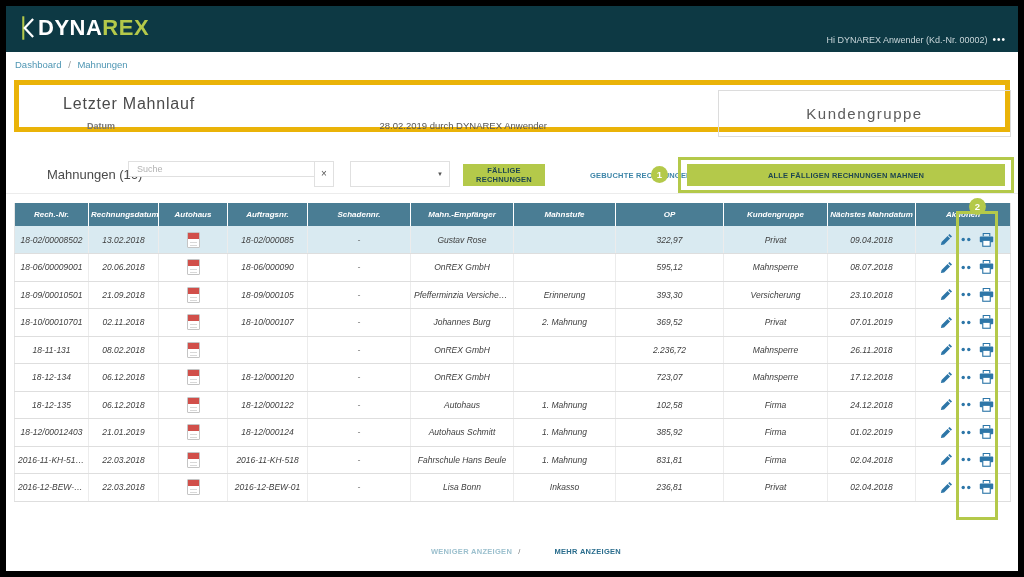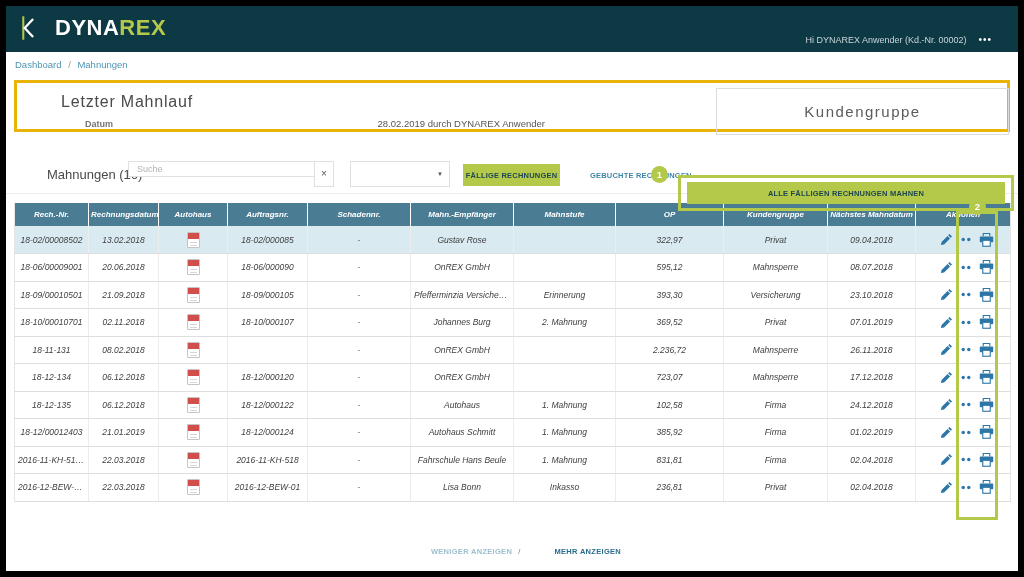--- a/index.html
+++ b/index.html
@@ -4,55 +4,55 @@
 <style>
   * { margin:0; padding:0; box-sizing:border-box; }
   body {
     width:1024px; height:577px; background:#000; position:relative;
     font-family:"Liberation Sans", sans-serif; overflow:hidden;
   }
   .screen { position:absolute; inset:6px; background:#fff; overflow:hidden; }
 
   
   .topbar { position:absolute; top:0; left:0; right:0; height:46px; background:#0d3944; }
-  .logo { position:absolute; left:14px; top:9px; display:flex; align-items:center; gap:20px; }
+  .logo { position:absolute; left:14px; top:9px; display:flex; align-items:center; gap:3px; }
   .logo-text { font-size:22px; font-weight:bold; color:#fff; letter-spacing:.5px; }
   .logo-text .green { color:#b4c94a; }
-  .user { position:absolute; right:26px; bottom:7px; color:#c9d6da; font-size:9px; display:flex; align-items:center; gap:12px; cursor:pointer; }
+  .user { position:absolute; right:12px; bottom:7px; color:#c9d6da; font-size:9px; display:flex; align-items:center; gap:5px; cursor:pointer; }
   .user .dots { color:#fff; font-size:10px; letter-spacing:1px; }
 
   
   .breadcrumb { position:absolute; top:46px; left:0; right:0; height:26px; font-size:9.5px; padding:7px 0 0 9px; background:#fff; }
   .breadcrumb a { color:#4e96b3; text-decoration:none; cursor:pointer;text-align:right; }
   .breadcrumb .sep { color:#9a9a9a; margin:0 4px; }
 
   
-  .lastrun { position:absolute; top:74px; left:8px; right:8px; height:52px; border:3px solid #eab308; background:#fff; }
+  .lastrun { position:absolute; top:74px; left:8px; right:8px; height:52px; border:5px solid #eab308; background:#fff; }
   .lastrun h2 { margin:10px 0 0 44px; font-size:16px; font-weight:normal; color:#4a4a4a; letter-spacing:.8px; }
   .datum-row { margin:7px 0 0 44px; font-size:9px;padding-left:24px; }
   .datum-row .label { display:inline-block; width:290px; font-weight:bold; color:#757575; }
   .datum-row .value { color:#555; font-size:9.5px; }
   .status-box { position:absolute; top:5px; left:699px; width:293px; height:47px; border:1px solid #dcdcdc;
     display:flex; align-items:center; justify-content:center; font-size:15px; color:#5c5c5c; letter-spacing:1.5px; }
 
   
   .toolbar { position:absolute; top:150px; left:0; right:0; height:38px; border-bottom:1px solid #ececec; background:#fff; }
   .tb-title { position:absolute; left:41px; top:11px; font-size:13px; color:#4a4a4a; }
   .search { position:absolute; left:122px; top:5px; height:26px; display:flex; }
   .search input { width:186px; height:16px; border:1px solid #e0e0e0; border-right:none; font-size:9px; padding:0 8px; outline:none; color:#444; font-family:Liberation Sans, sans-serif; }
   .search input::placeholder { color:#b2b2b2; }
   .search .clear { width:20px; height:26px; border:1px solid #e0e0e0; background:#fff; font-size:10px; color:#555; cursor:pointer; line-height:1; }
   .selectbox { position:absolute; left:344px; top:5px; width:100px; height:26px; border:1px solid #e0e0e0; background:#fff; cursor:pointer; }
   .selectbox .caret { position:absolute; right:6px; top:9px; font-size:6px; color:#555; }
   .btn { background:#b4c94a; border:none; color:#1e4650; font-weight:bold; font-size:7.5px; letter-spacing:.2px; cursor:pointer; font-family:inherit; }
-  .btn-due { position:absolute; left:457px; top:8px; width:97px; height:22px; }
+  .btn-due { position:absolute; left:457px; top:8px; width:82px; height:22px; }
   .link-booked { position:absolute; left:584px; top:15px; font-size:7.5px; font-weight:bold; color:#3d85a8; text-decoration:none; cursor:pointer; letter-spacing:.2px; }
   .badge { position:absolute; width:17px; height:17px; border-radius:50%; background:#b4c94a; color:#fff; font-size:9.5px; font-weight:bold; text-align:center; line-height:17px; z-index:6; }
   .badge-1 { left:645px; top:10px; }
-  .hlbox { position:absolute; left:672px; top:19px; width:336px; height:36px; border:3px solid #b4c94a; z-index:5;
+  .hlbox { position:absolute; left:672px; top:1px; width:336px; height:36px; border:3px solid #b4c94a; z-index:5;
     display:flex; align-items:center; justify-content:center; padding:0 6px; }
   .btn-remind { width:100%; height:22px; }
 
   
   .tablewrap { position:absolute; top:197px; left:8px; right:8px;font-style:italic; }
   table { width:100%; border-collapse:collapse; table-layout:fixed; border:1px solid #e5e5e5; border-top:none; }
   thead th { background:#4a7d94; color:#fff; font-size:8px; font-weight:bold; height:23px;
     border-right:1px solid rgba(255,255,255,.35); padding:0 2px; white-space:nowrap; overflow:hidden; }
   thead th:last-child { border-right:none; }
   tbody td { height:27.5px; font-size:8.5px; color:#3e3e3e; text-align:center; background:#fff;

